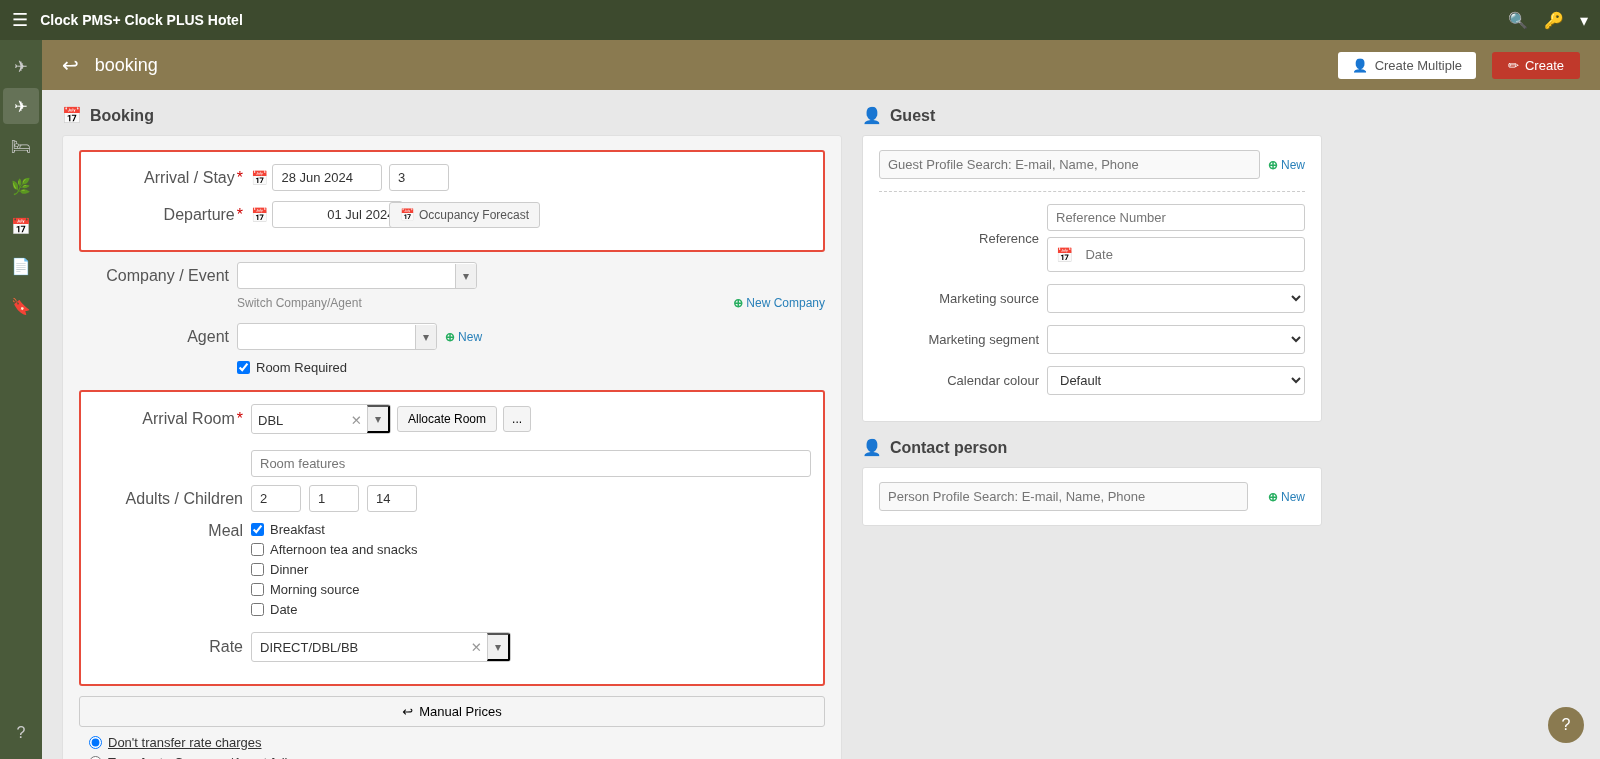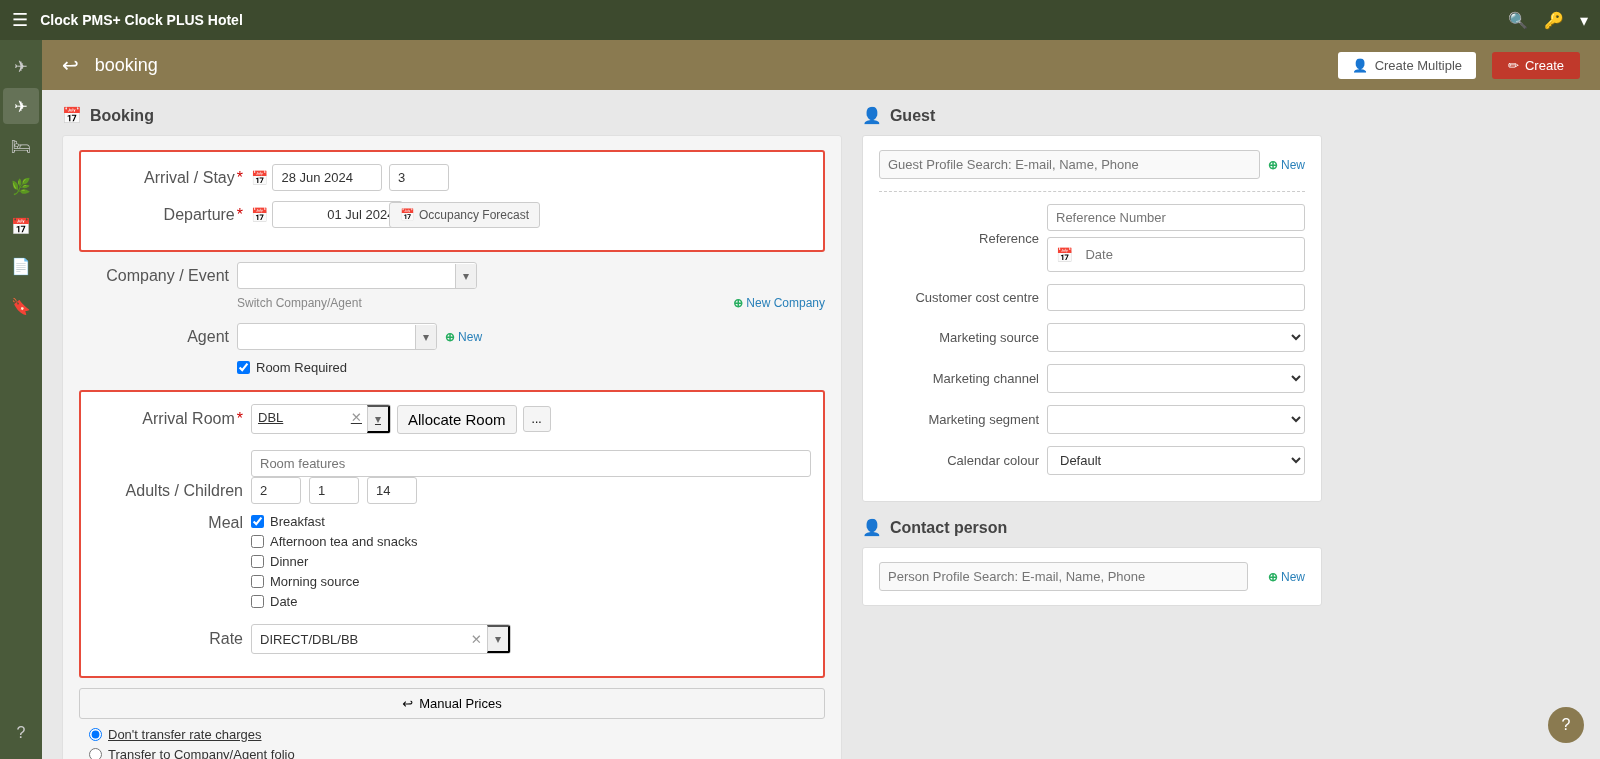--- a/index.html
+++ b/index.html
@@ -198,36 +198,35 @@
       padding: 5px 7px;
       cursor: pointer;
       font-size: 12px;
       color: #666;
     }
 
     
     .room-row { display: flex; align-items: center; gap: 6px; flex-wrap: wrap; }
     .room-type-wrap {
       display: flex;
-      align-items: flex-start;
+      align-items: flex-end;
       border: 1px solid #ccc;
       border-radius: 3px;
       background: #fff;
       overflow: hidden;
       min-width: 140px;
-      text-decoration: underline;
     }
     .room-type-wrap input { border: none; flex: 1; padding: 5px 6px; }
     .room-type-wrap .x-btn { padding: 5px 5px; cursor: pointer; color: #999; border: none; background: none; }
     .room-type-wrap .arr-btn { background: #f0f0f0; border-left: 1px solid #ccc; padding: 5px 7px; cursor: pointer; font-size: 12px; color: #666; }
     .allocate-btn {
       border: 1px solid #ccc;
       background: #f5f5f5;
       padding: 5px 10px;
-      font-size: 15px;
+      font-size: 12px;
       cursor: pointer;
       border-radius: 3px;
     }
     .dots-btn {
       border: 1px solid #ccc;
       background: #f5f5f5;
       padding: 5px 8px;
       font-size: 12px;
       cursor: pointer;
       border-radius: 3px;
@@ -502,21 +501,21 @@
               <span>Allocate Room</span>
             </button>
             <button class="dots-btn">...</button>
           </div>
         </div>
 
         <div style="margin-left:158px;">
           <input type="text" class="room-features-input" placeholder="Room features" style="">
         </div>
 
-        <div class="form-row" style="">
+        <div class="form-row" style="margin-top:8px;">
           <span class="form-label">Adults / Children</span>
           <input type="number" class="small-num" value="2" style="">
           <input type="number" class="small-num" value="1" style="">
           <input type="number" class="small-num" value="14" style="">
         </div>
 
         <div class="form-row" style="align-items:flex-start;">
           <span class="form-label">Meal</span>
           <div class="meal-section" style="margin-left:0;">
             <label class="checkbox-label">
@@ -596,40 +595,28 @@
         <span class="right-label">Reference</span>
         <div class="right-input">
           <input type="text" class="ref-input" placeholder="Reference Number" style="">
           <div class="date-ref-wrap" style="margin-top:6px;">
             <span class="calendar-icon">📅</span>
             <input type="text" placeholder="Date" style="">
           </div>
         </div>
       </div>
 
-      <div class="right-form-row">
-        <span class="right-label">Customer cost centre</span>
-        <div class="right-input">
-          <input type="text" class="ref-input" style="">
-        </div>
-      </div>
 
       <div class="right-form-row">
         <span class="right-label">Marketing source</span>
         <div class="right-input">
           <select class="full-select"></select>
         </div>
       </div>
 
-      <div class="right-form-row">
-        <span class="right-label">Marketing channel</span>
-        <div class="right-input">
-          <select class="full-select"></select>
-        </div>
-      </div>
 
       <div class="right-form-row">
         <span class="right-label">Marketing segment</span>
         <div class="right-input">
           <select class="full-select"></select>
         </div>
       </div>
 
       <div class="right-form-row">
         <span class="right-label">Calendar colour</span>

